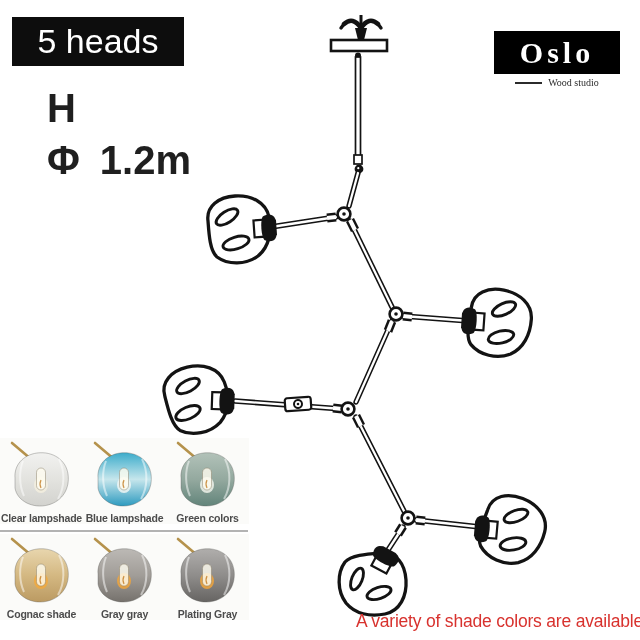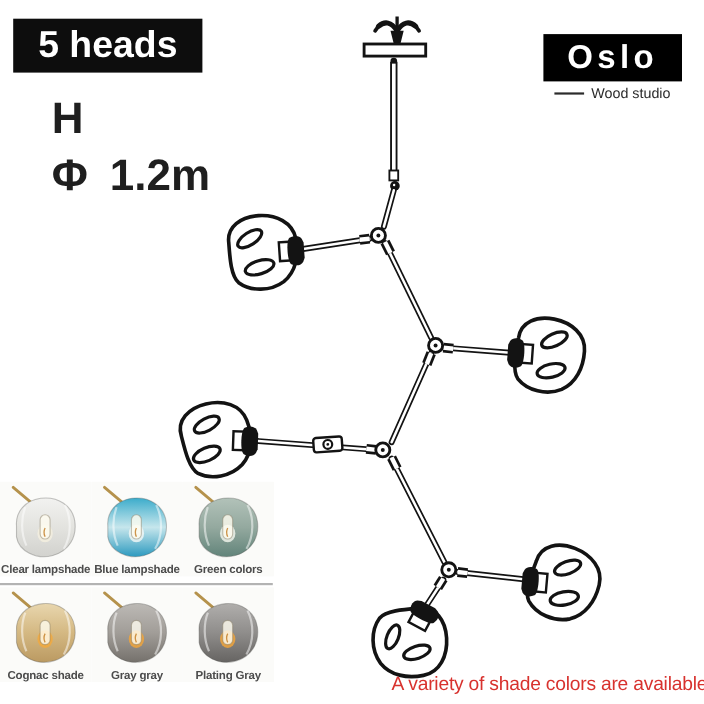--- a/index.html
+++ b/index.html
@@ -18,31 +18,31 @@
   .dot{fill:#131313}
   .blob{fill:#ffffff;stroke:#131313;stroke-width:3.3}
   .hl{fill:#ffffff;stroke:#131313;stroke-width:2.9}
   .socket-notch{fill:#ffffff;stroke:#131313;stroke-width:2.2}
   .socket-body{fill:#131313}
   .rod{fill:#ffffff;stroke:#131313;stroke-width:1.7}
   .ink{fill:#131313}
 
   
   .badge{position:absolute;left:12px;top:17px;width:172px;height:49px;background:#0d0d0d;
-    color:#ffffff;font-size:34px;font-weight:700;display:flex;align-items:center;justify-content:center;}
+    color:#ffffff;font-size:34px;font-weight:400;display:flex;align-items:center;justify-content:center;}
   .specs{position:absolute;left:47px;top:82px;color:#1f1f1f;}
   .spec-row{display:flex;align-items:baseline;font-size:40px;font-weight:600;line-height:1.3;}
   .spec-row .gap{display:inline-block;width:20px;}
   .material{font-size:24px;font-weight:400;color:#2a2a2a;margin-top:5px;}
 
-  .brand{position:absolute;left:494px;top:31px;width:126px;text-align:center;}
+  .brand{position:absolute;left:494px;top:31px;width:126px;text-align:center;font-family:Liberation Serif, serif;}
   .brand-box{background:#000000;color:#ffffff;height:43px;display:flex;align-items:center;justify-content:center;
     font-size:30px;font-weight:700;letter-spacing:4px;}
   .brand-sub{display:flex;align-items:center;justify-content:center;gap:6px;margin-top:3px;
-    font-size:13px;color:#2b2b2b;}
+    font-size:10px;color:#2b2b2b;}
   .brand-line{display:inline-block;width:27px;height:2px;background:#2b2b2b;}
 
   .note{position:absolute;left:343px;top:611px;font-size:17.5px;color:#d8322e;white-space:nowrap;letter-spacing:-0.2px;margin-left:13px;}
 
   
   .swatches{position:absolute;left:0;top:438px;width:249px;}
   .swatch-row{display:flex;font-weight:bold;}
   .cell{width:83px;background:#fbfbf9;}
   .shade-img{display:block;width:83px;height:74px;}
   .cell-label{font-size:10.5px;color:#4c4c4c;text-align:center;margin-top:0;letter-spacing:-0.2px;}

